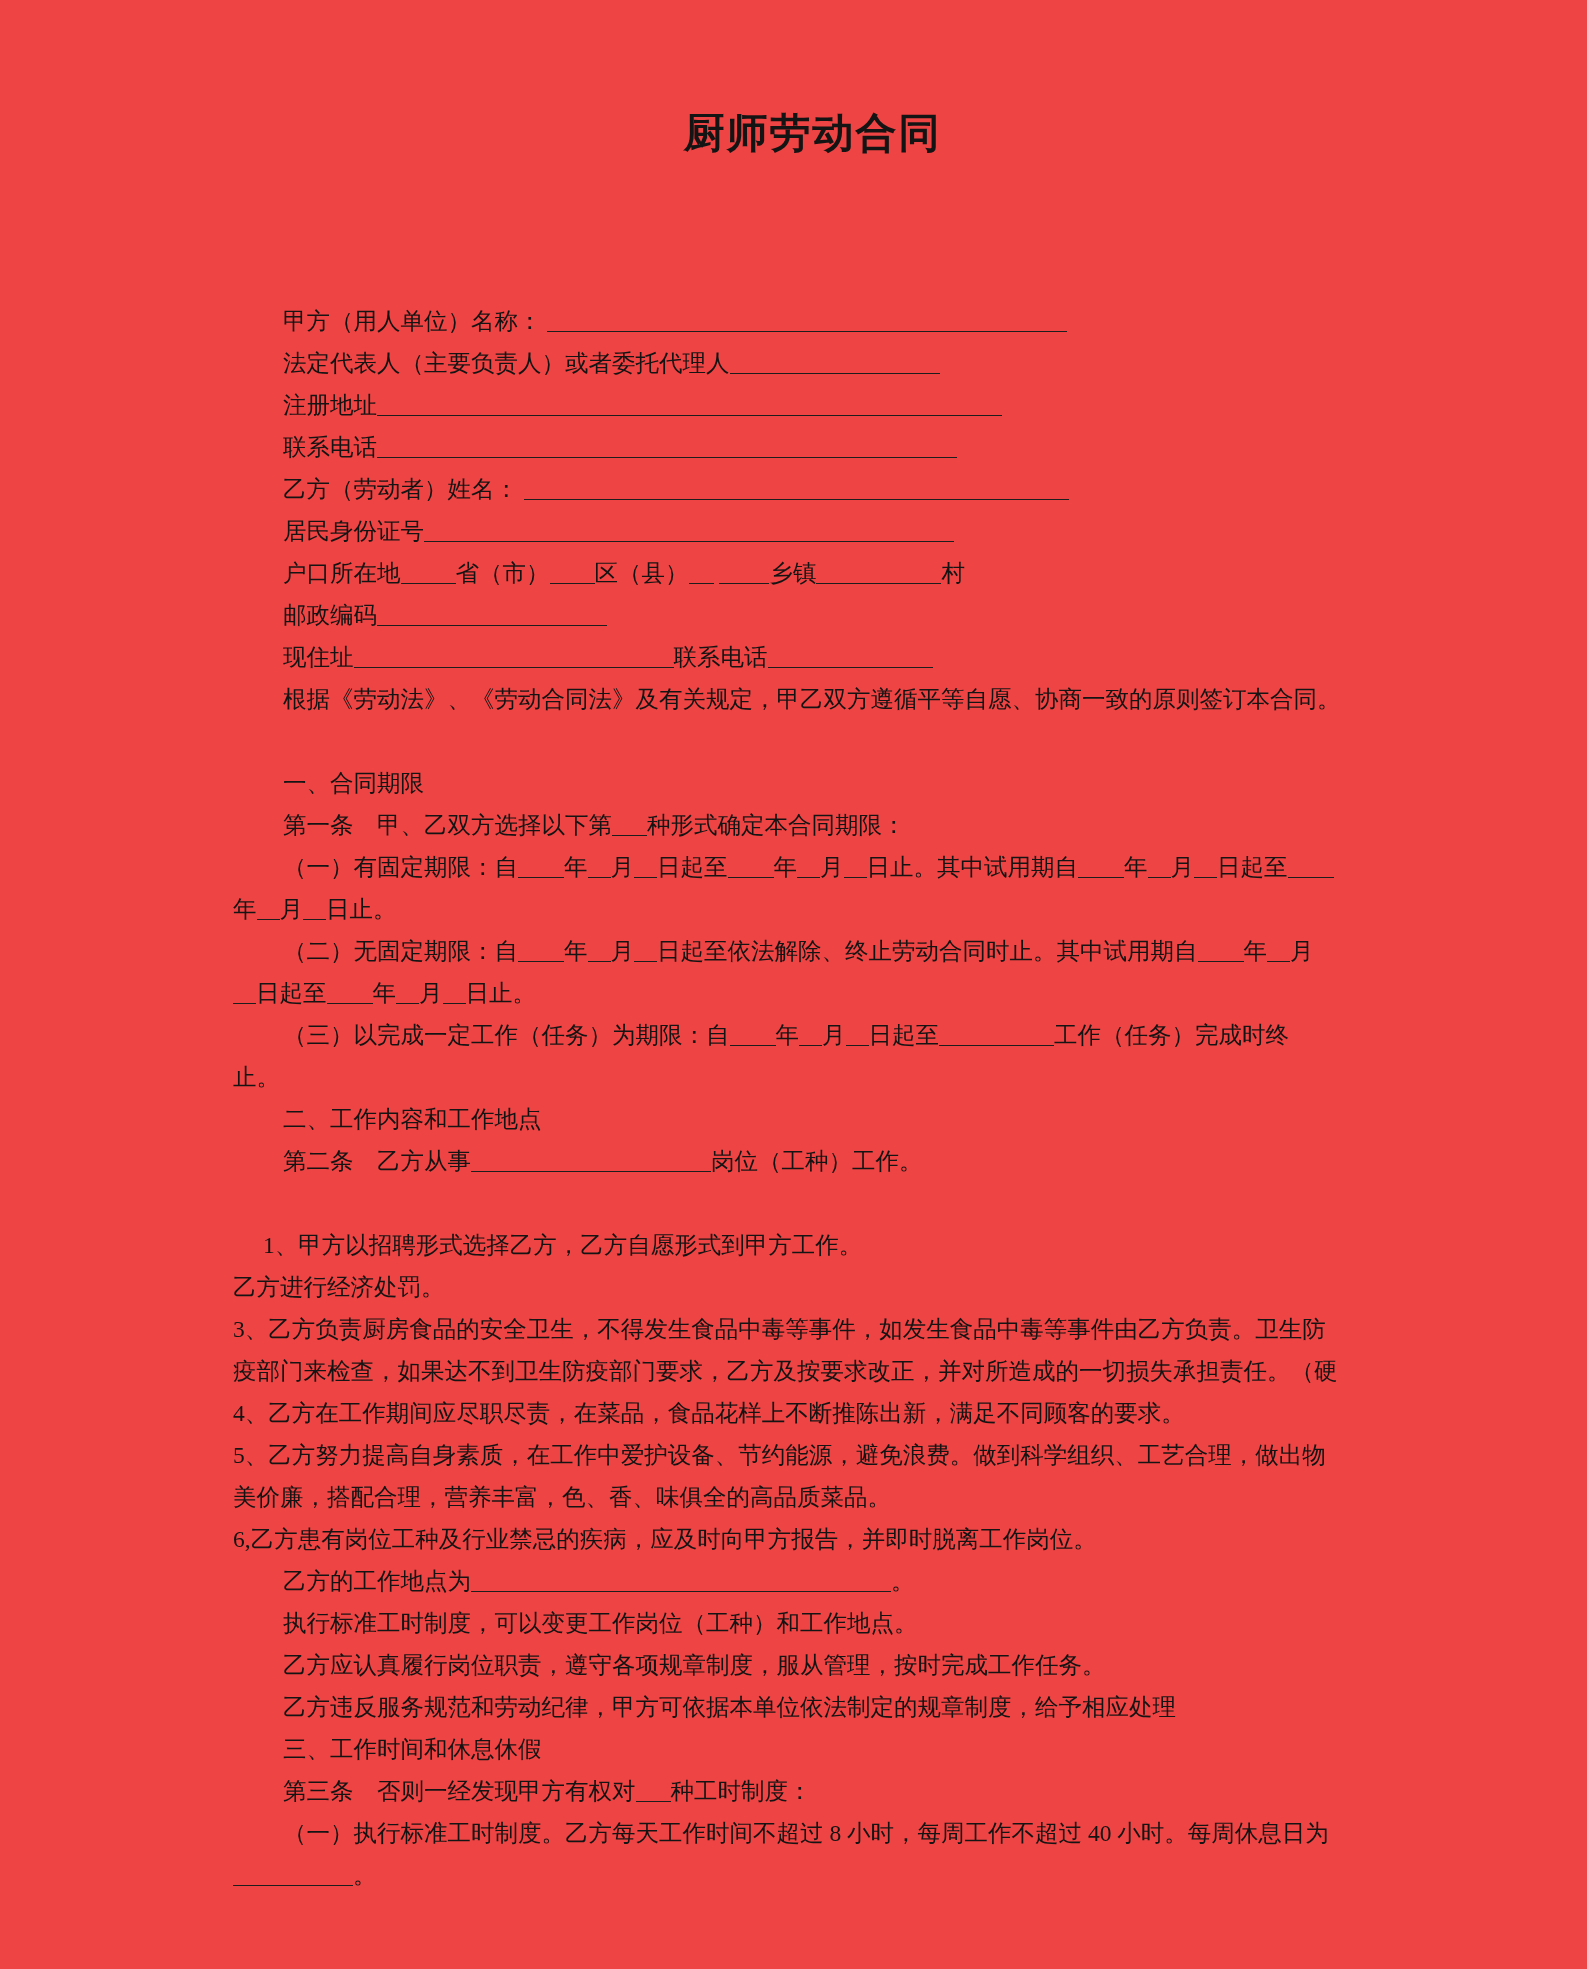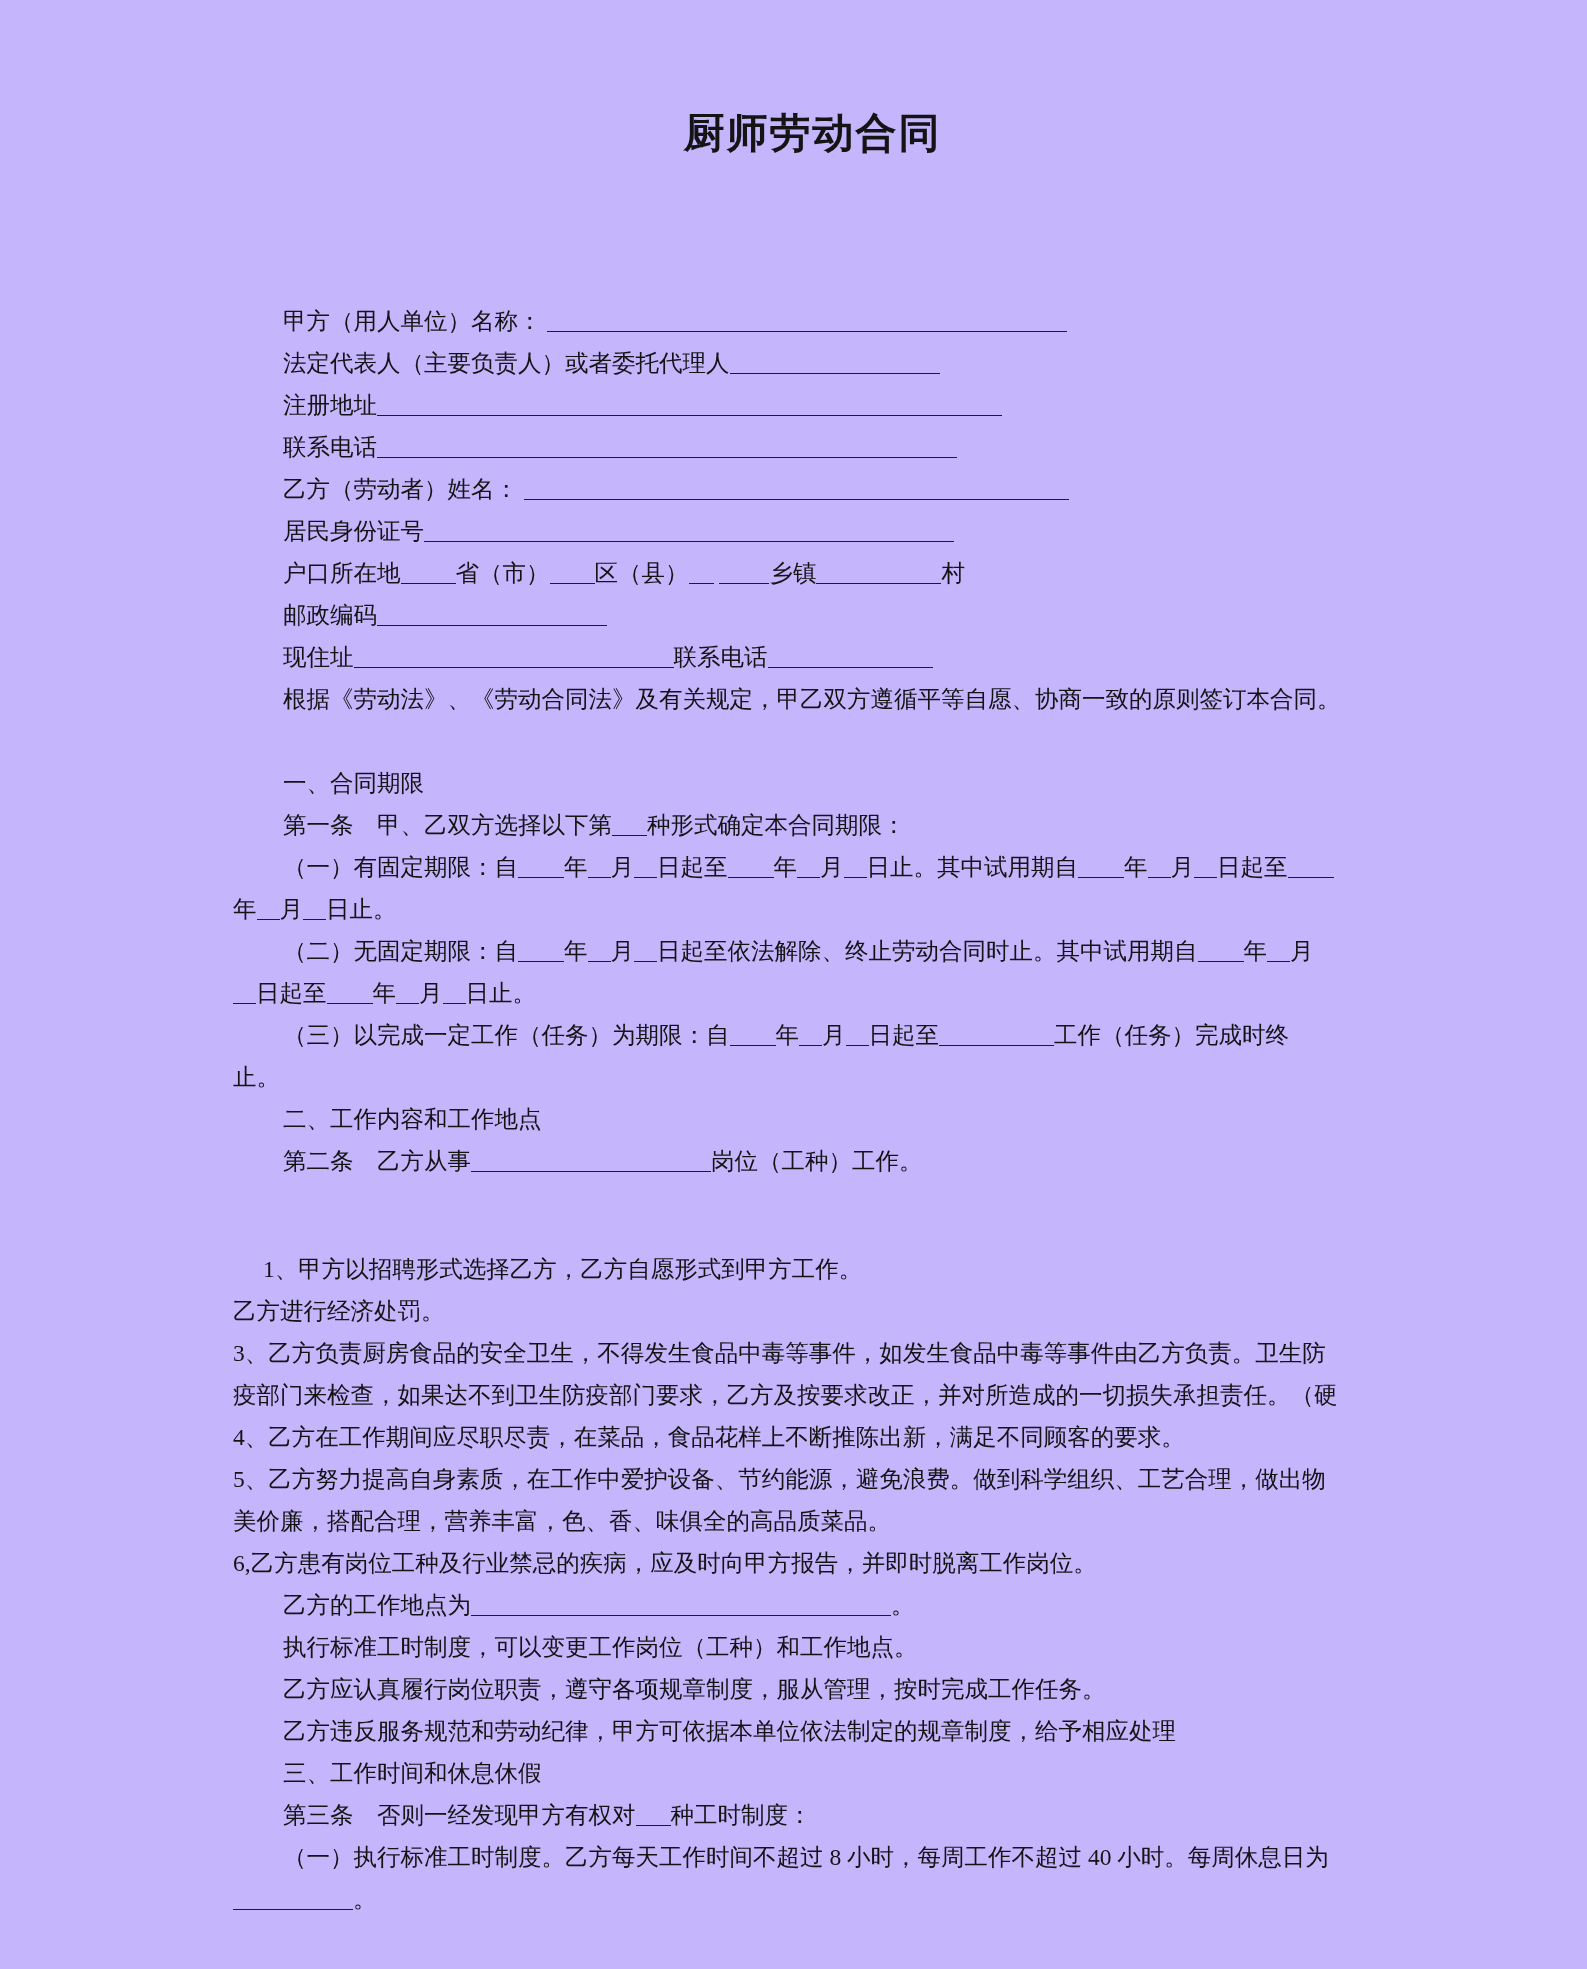--- a/index.html
+++ b/index.html
@@ -1,20 +1,20 @@
 <!DOCTYPE html>
 <html><head>
 <meta charset="utf-8">
 <style>
   html,body{margin:0;padding:0;background:#e9e9e9;}
   .page{
     position:relative;
     width:1587px;height:1969px;
     margin:0 auto;
-    background:#c4b5fd;
+    background:#ef4444;
     box-sizing:border-box;
     padding:104px 195px 0 233px;
     font-family:"Liberation Serif","DejaVu Serif",serif;
     color:#141414;
     font-size:23.5px;
     overflow:hidden;
   }
   .title{
     text-align:center;
     font-size:41px;
@@ -22,21 +22,21 @@
     font-weight:bold;
     margin:0 0 138px 0;
     letter-spacing:2px;
   }
   .doc-body{width:1121px;}
   .ln{
     height:42px;
     line-height:42px;
     white-space:nowrap;
   }
-  .ind1{padding-left:30px;margin-top:24px;}
+  .ind1{padding-left:30px;}
   .ind2{padding-left:50px;}
   .run{font-weight:normal;}
   .run.bold{font-weight:normal;}
   .u{
     display:inline-block;
     border-bottom:1px solid #1d1d1d;
     height:17px;
     vertical-align:-3px;
   }
 </style>

